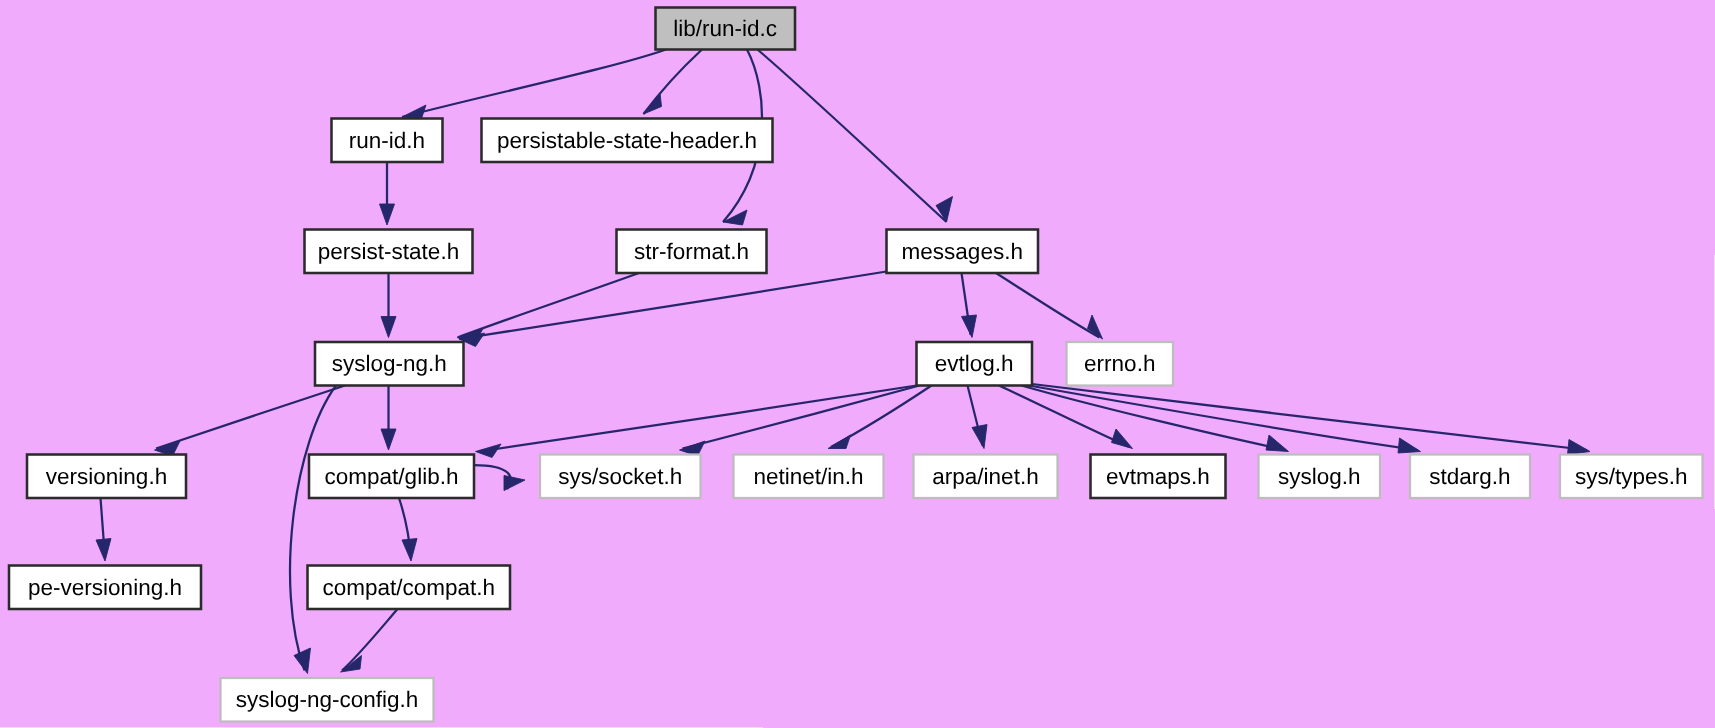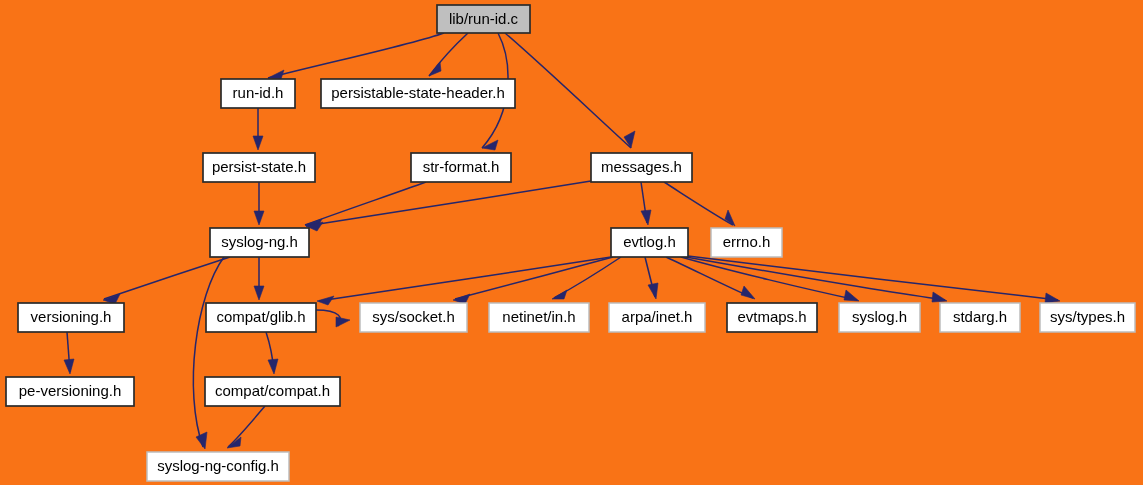--- a/index.html
+++ b/index.html
@@ -11,21 +11,21 @@
   body {
     width: 1143px;
     height: 485px;
     font-family: "Liberation Sans", sans-serif;
     overflow: hidden;
   }
   #graph-root {
     position: relative;
     width: 1143px;
     height: 485px;
-    background: #f97316;
+    background: #f0abfc;
   }
   svg.graph-canvas {
     display: block;
     width: 1143px;
     height: 485px;
   }
   .node-box {
     stroke-width: 1.6;
   }
   .node-box.local {

